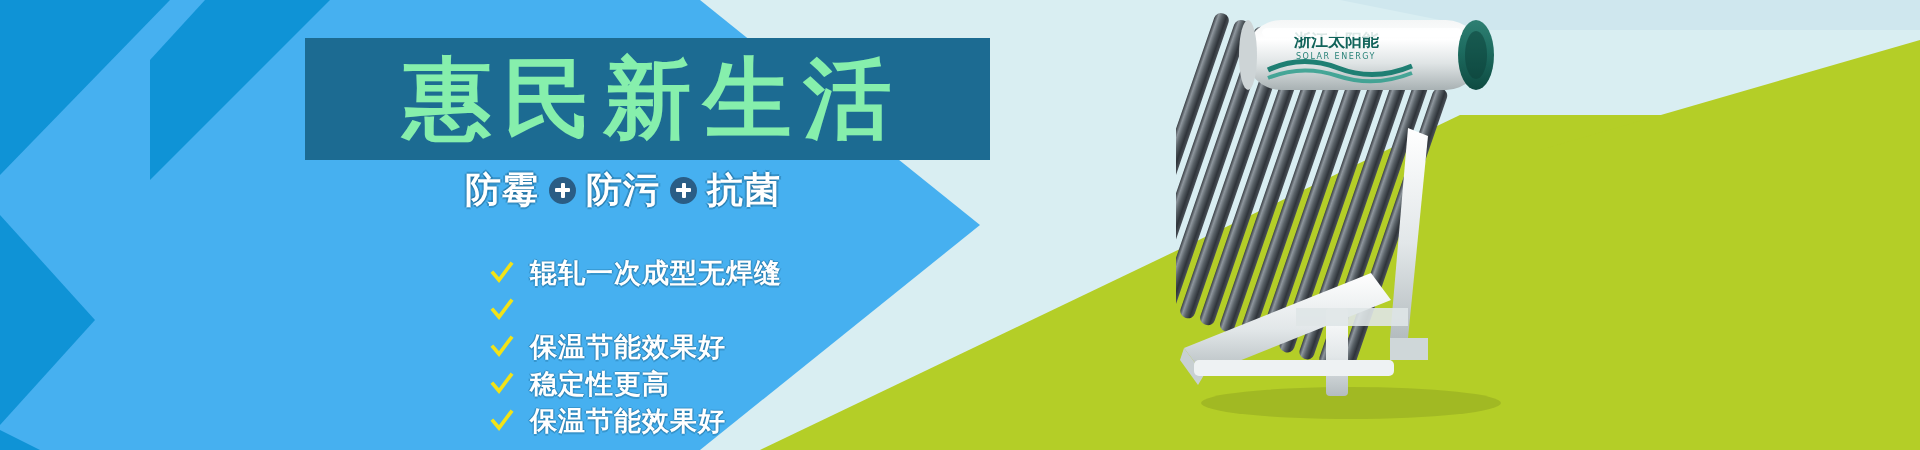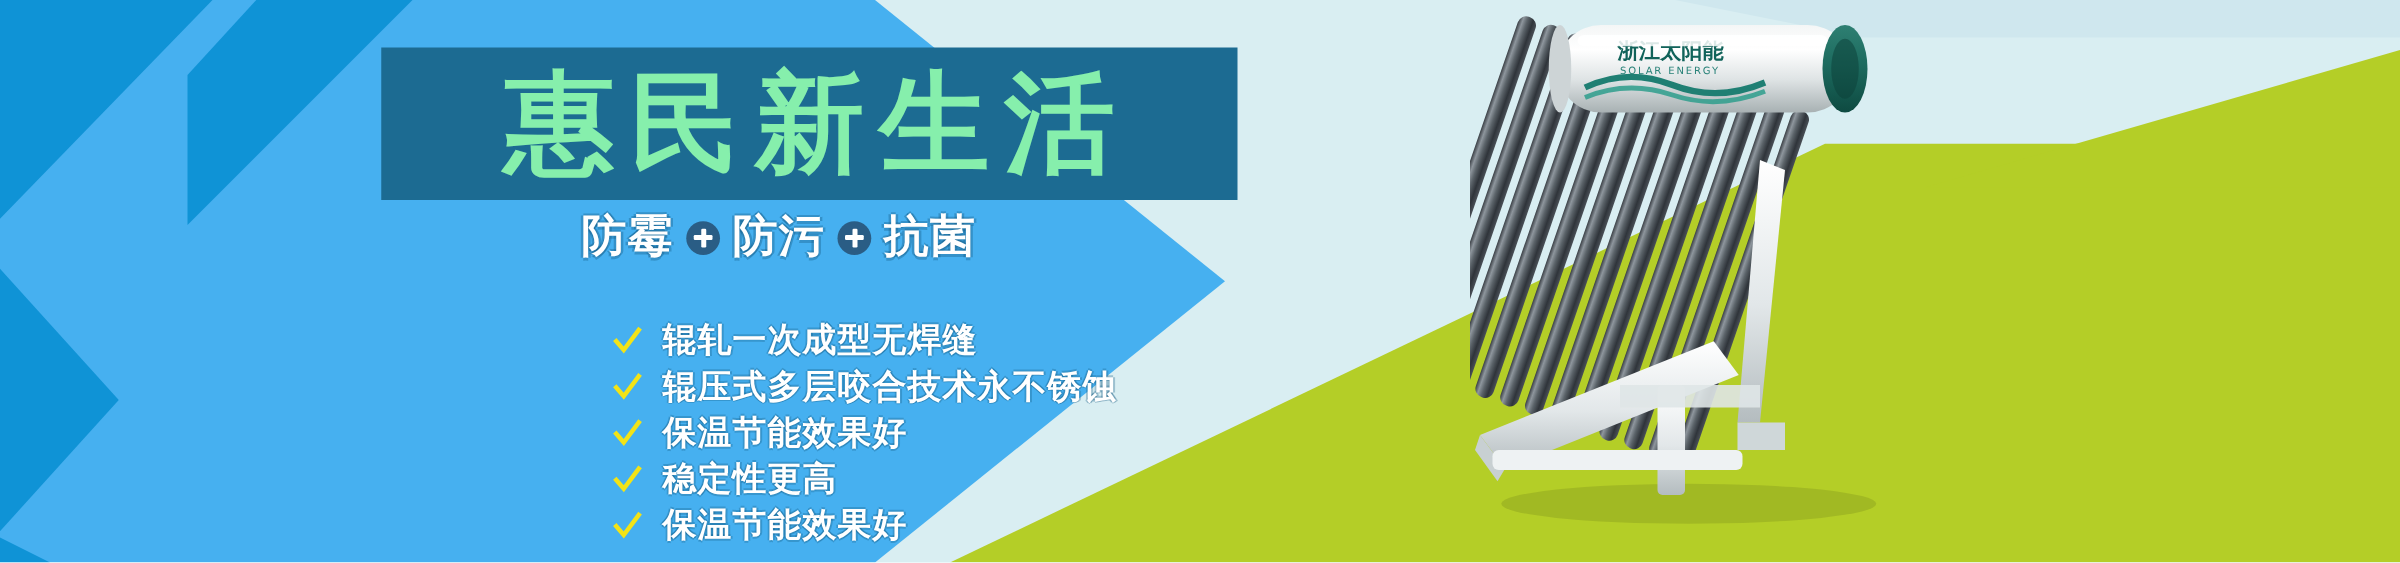--- a/index.html
+++ b/index.html
@@ -185,21 +185,20 @@
     <li class="feature-item">
       <svg class="check-icon" viewBox="0 0 24 24">
         <path d="M3 12 L9 19 L21 3" fill="none" stroke="#f2e317" stroke-width="3.6" stroke-linecap="square" stroke-linejoin="miter"></path>
       </svg>
       <span class="feature-label">辊轧一次成型无焊缝</span>
     </li>
     <li class="feature-item">
       <svg class="check-icon" viewBox="0 0 24 24">
         <path d="M3 12 L9 19 L21 3" fill="none" stroke="#f2e317" stroke-width="3.6" stroke-linecap="square" stroke-linejoin="miter"></path>
       </svg>
-      <span class="feature-label">辊压式多层咬合技术永不锈蚀</span>
     </li>
     <li class="feature-item">
       <svg class="check-icon" viewBox="0 0 24 24">
         <path d="M3 12 L9 19 L21 3" fill="none" stroke="#f2e317" stroke-width="3.6" stroke-linecap="square" stroke-linejoin="miter"></path>
       </svg>
       <span class="feature-label">保温节能效果好</span>
     </li>
     <li class="feature-item">
       <svg class="check-icon" viewBox="0 0 24 24">
         <path d="M3 12 L9 19 L21 3" fill="none" stroke="#f2e317" stroke-width="3.6" stroke-linecap="square" stroke-linejoin="miter"></path>

